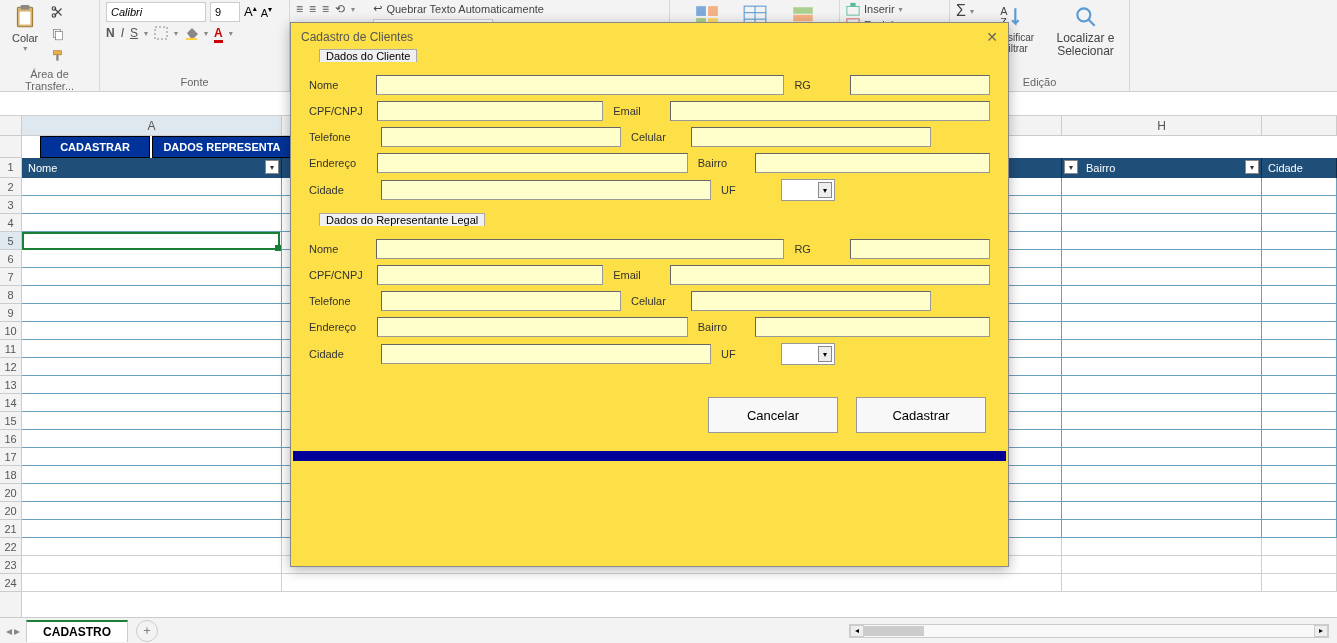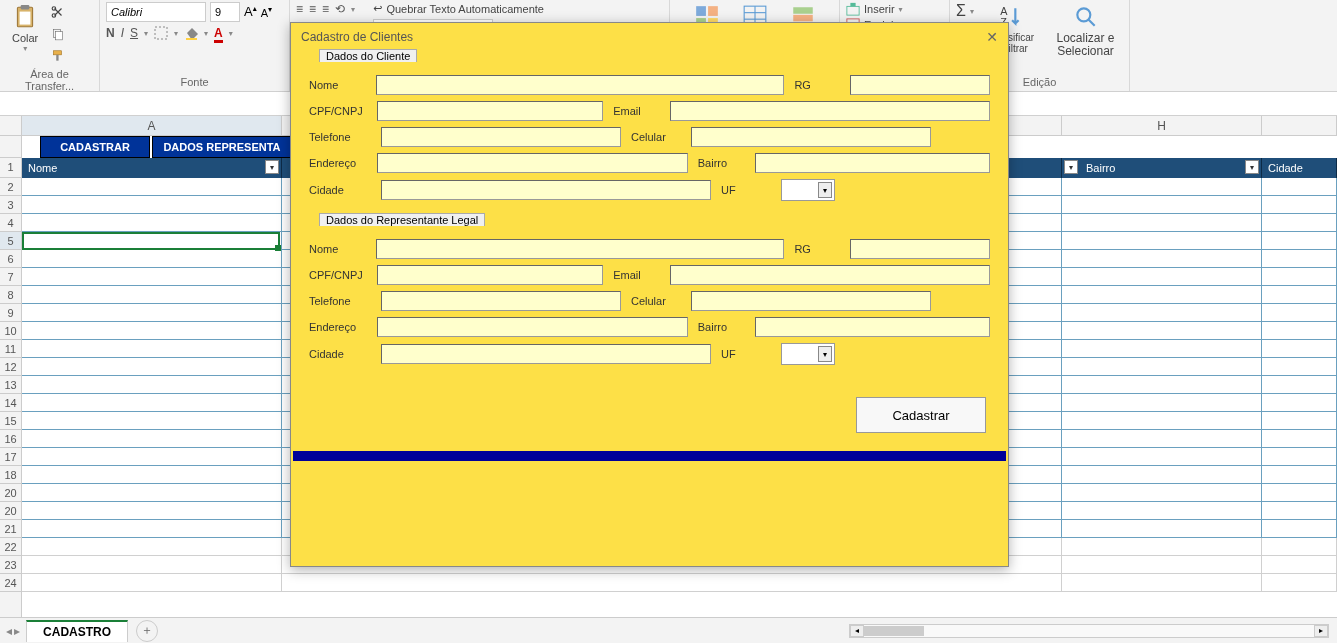--- a/index.html
+++ b/index.html
@@ -601,16 +601,17 @@
       <label>Cidade</label>
       <input class="tin" style="width: 330px;">
       <label class="inner">UF</label>
       <div class="combo-in">
           <div class="ar">▾</div>
         </div>
     </div>
   </div>
 
   <div class="modal-buttons">
+    <button>Cancelar</button>
     <button>Cadastrar</button>
   </div>
   <div class="modal-bottom"></div>
 </div>
 
 </body></html>

